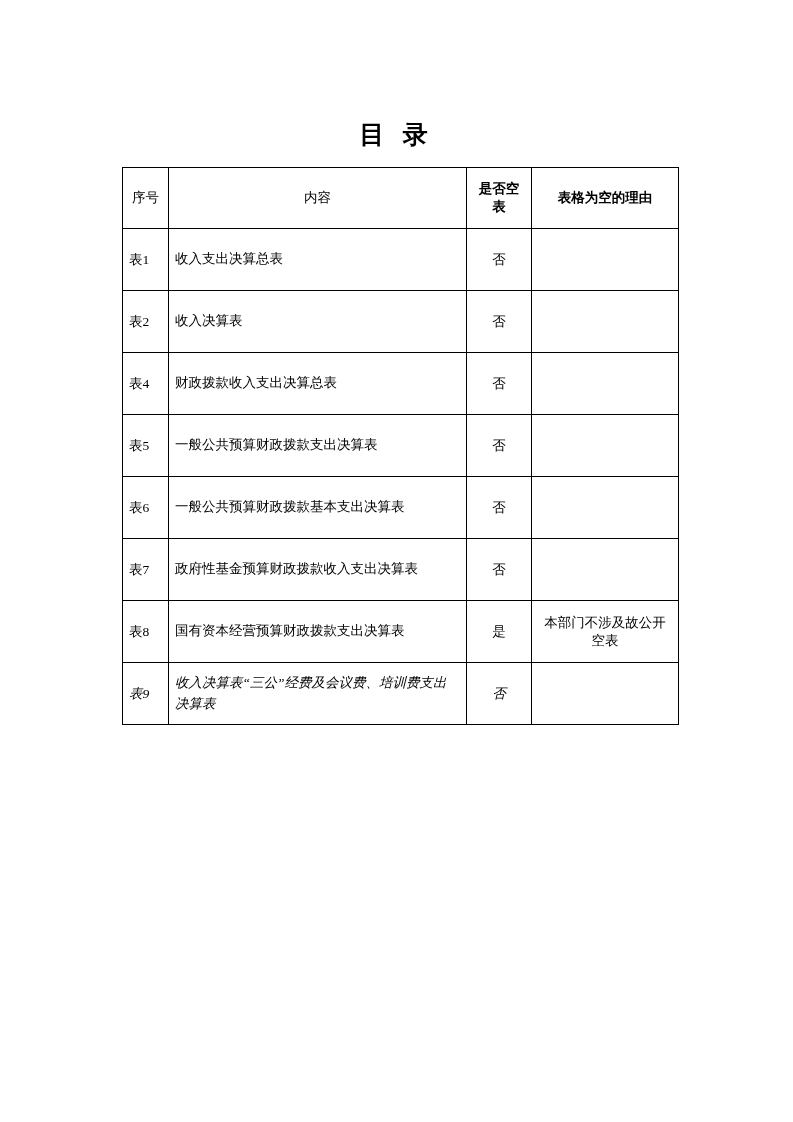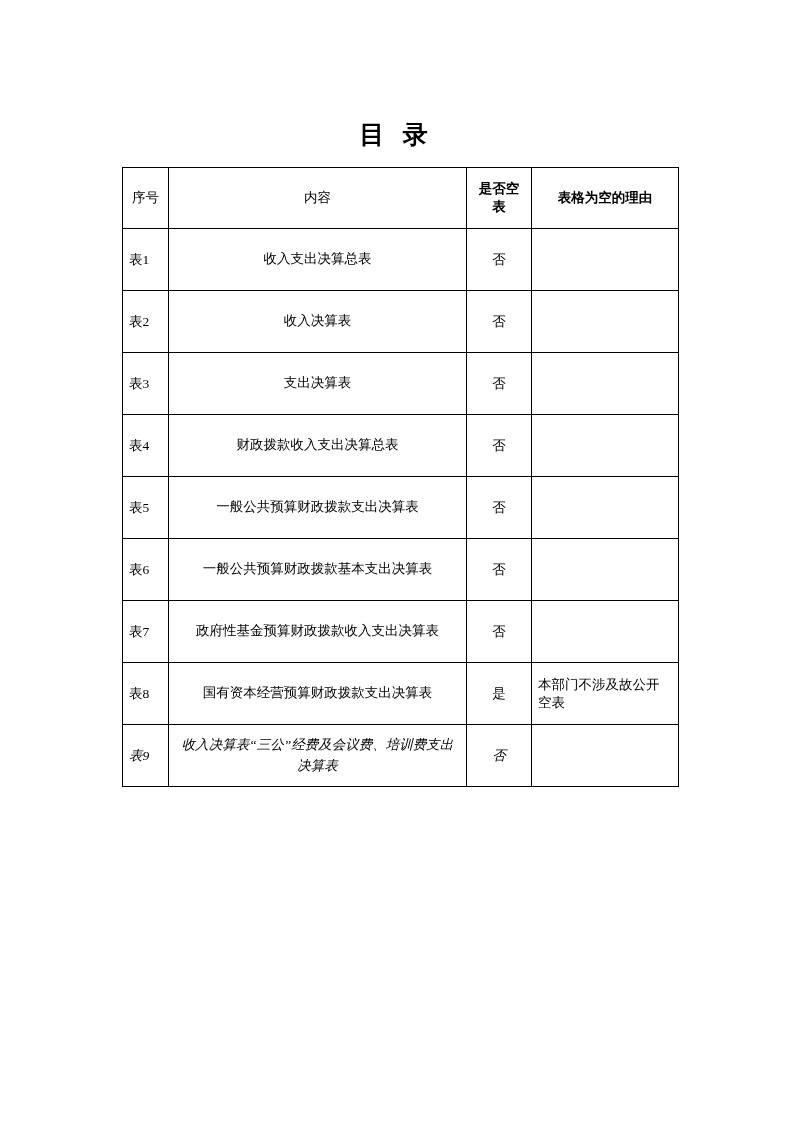--- a/index.html
+++ b/index.html
@@ -65,31 +65,31 @@
     margin-left: 16px;
   }
   .toc-table tbody tr {
     height: 62px;
   }
   .cell-seq {
     font-size: 13.5px;
     white-space: nowrap;
   }
   .cell-content {
-    text-align: center;
+    text-align: left;
     font-size: 14px;
     line-height: 1.5;
     padding-left: 8px;
   }
   .cell-empty {
     text-align: center;
     font-size: 13.5px;
   }
   .cell-reason {
-    text-align: left;
+    text-align: center;
     font-size: 11.5px;
     margin-top: 44px;
   }
   .row-tall {
     height: 68px;
     font-style: italic;
   }
 </style>
 </head>
 <body>
@@ -116,26 +116,20 @@
     <tbody>
       <tr>
         <td class="cell-seq">表1</td>
         <td class="cell-content">收入支出决算总表</td>
         <td class="cell-empty">否</td>
         <td class="cell-reason"></td>
       </tr>
       <tr>
         <td class="cell-seq">表2</td>
         <td class="cell-content">收入决算表</td>
-        <td class="cell-empty">否</td>
-        <td class="cell-reason"></td>
-      </tr>
-      <tr>
-        <td class="cell-seq">表3</td>
-        <td class="cell-content">支出决算表</td>
         <td class="cell-empty">否</td>
         <td class="cell-reason"></td>
       </tr>
       <tr>
         <td class="cell-seq">表4</td>
         <td class="cell-content">财政拨款收入支出决算总表</td>
         <td class="cell-empty">否</td>
         <td class="cell-reason"></td>
       </tr>
       <tr>

